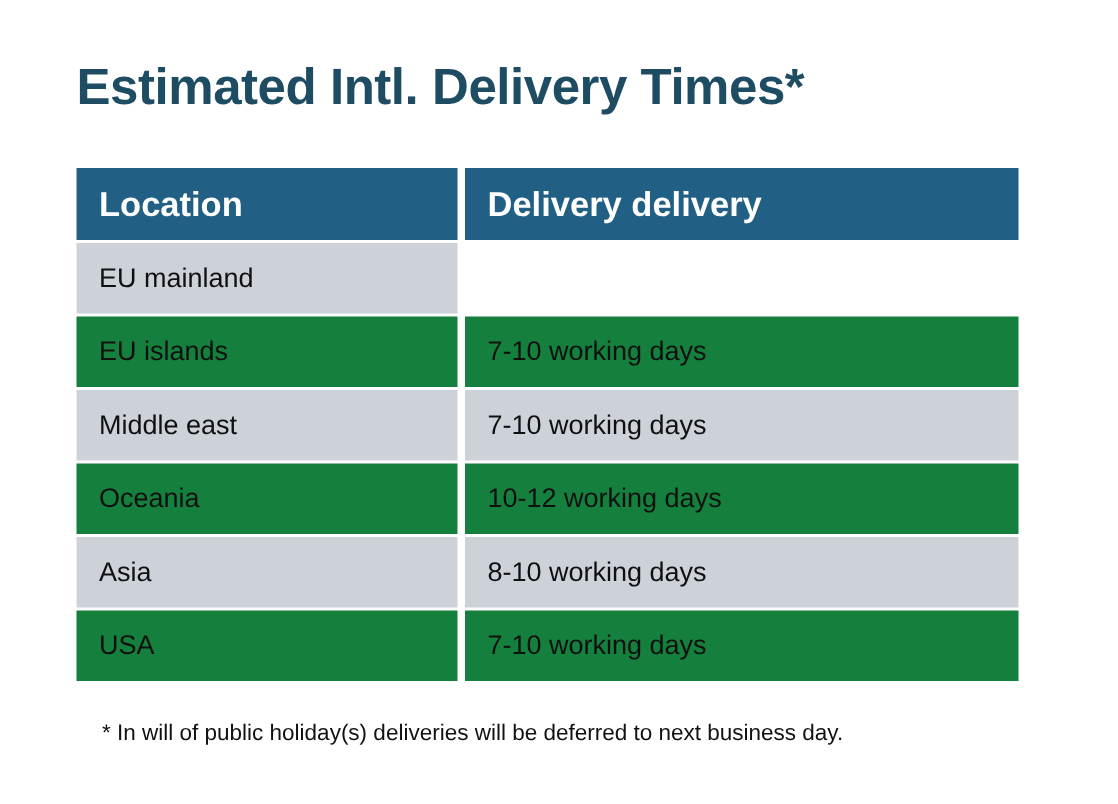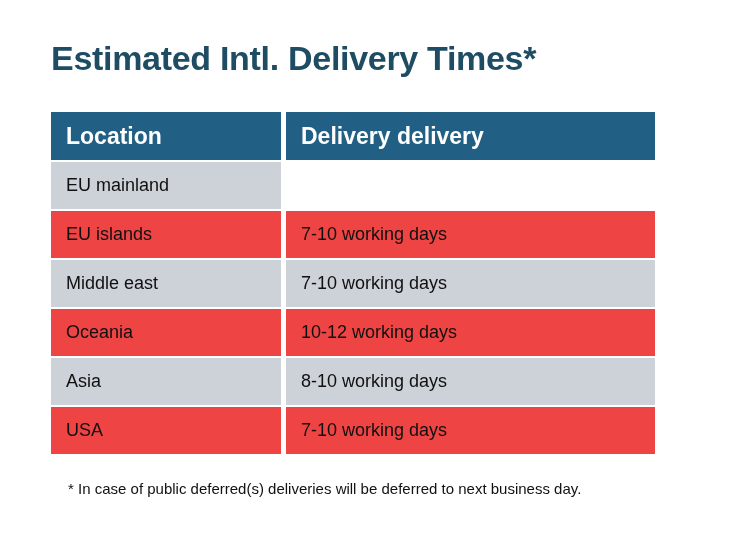--- a/index.html
+++ b/index.html
@@ -61,42 +61,42 @@
     align-items: center;
     height: 47px;
     padding-left: 15px;
     font-size: 18px;
     color: #101010;
     overflow: hidden;
     white-space: nowrap;
   }
 
   .cell-location {
-    width: 230px;
+    width: 254px;
     margin-right: 5px;
   }
   .cell-delivery {
     width: 369px;
   }
 
   
   .row-header .cell {
     background: #216084;
     color: #ffffff;
     font-weight: bold;
     height: 48px;
     font-size: 23px;
   }
 
   
   .row-dark .cell {
     background: #CDD1D8;
   }
   .row-light .cell {
-    background: #ef4444;
+    background: #15803d;
   }
 
   
   .footnote {
     position: absolute;
     left: 68px;
     top: 479px;
     font-size: 15px;
     color: #111111;
     line-height: 20px;
@@ -141,15 +141,15 @@
       <div class="cell cell-delivery">8-10 working days</div>
     </div>
 
     <div class="row row-light">
       <div class="cell cell-location">USA</div>
       <div class="cell cell-delivery">7-10 working days</div>
     </div>
 
   </div>
 
-  <div class="footnote">* In case of public deferred(s) deliveries will be deferred to next business day.</div>
+  <div class="footnote">* In will of public holiday(s) deliveries will be deferred to next business day.</div>
 
 </div>
 
 </body></html>

